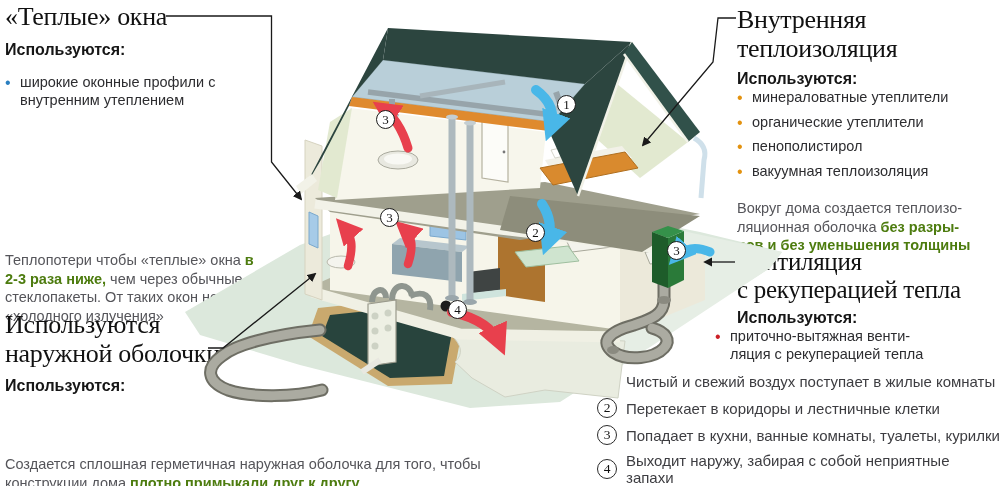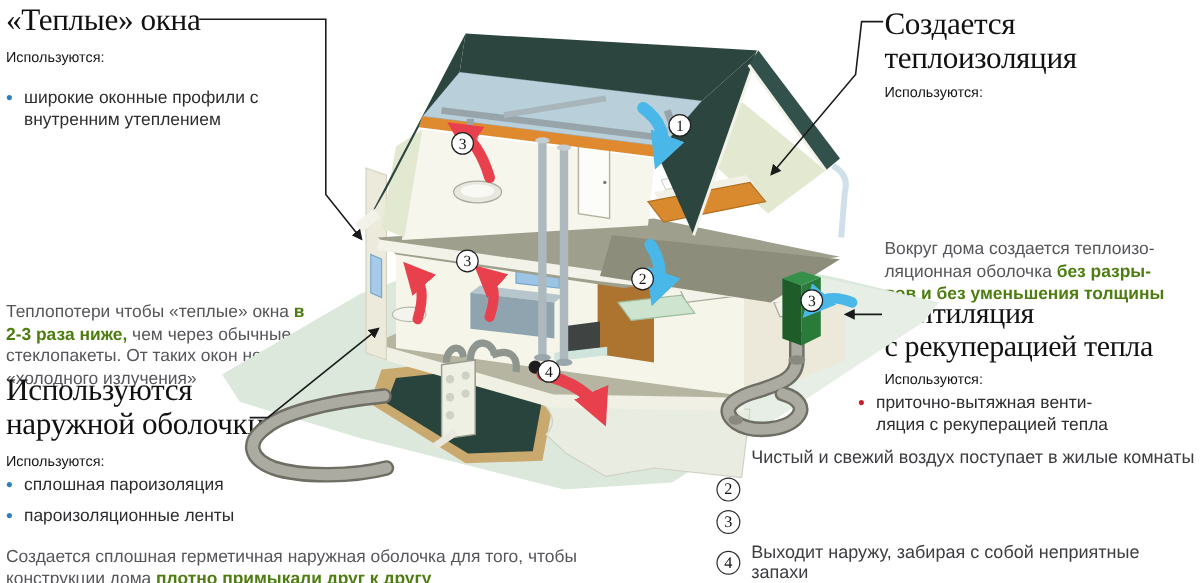--- a/index.html
+++ b/index.html
@@ -5,21 +5,21 @@
   * { margin:0; padding:0; box-sizing:border-box; }
   html,body { width:1000px; height:486px; background:#ffffff; overflow:hidden;
               font-family:"Liberation Sans", sans-serif; }
   .stage { position:relative; width:1000px; height:486px; background:#fff; }
 
   
   .abs { position:absolute; }
   .title { font-family:Liberation Serif, serif; font-size:26px; line-height:1.12;
            color:#111; white-space:pre-line; letter-spacing:-0.3px; }
   .title.small { font-size:25px; }
-  .uses { font-size:12px; font-weight:normal; color:#161616; }
+  .uses { font-size:16px; font-weight:bold; color:#161616; }
   ul.blist { list-style:none; }
   ul.blist li { position:relative; padding-left:15px; font-size:14.5px; line-height:1.22;
                 color:#2d2d30; margin-bottom:8px; white-space:normal; }
   ul.blist li.pre { white-space:pre-line; }
   ul.blist li::before { content:"\2022"; position:absolute; left:0; top:-1px; font-size:16px; }
   ul.blue li::before   { color:#2a7fc0; }
   ul.orange li::before { color:#e3920f; }
   ul.orange li { margin-bottom:7px; }
   ul.red li::before    { color:#cc2027; }
   .note { font-size:14.5px; line-height:1.27; color:#55555a; white-space:pre-line; }
@@ -185,32 +185,34 @@
   <ul class="abs blist blue" style="left:5px; top:74px; width:218px;">
     <li>широкие оконные профили с внутренним утеплением</li>
   </ul>
   <p class="abs note" style="left:5px; top:233px; width:252px;">
     <span>Теплопотери чтобы «теплые» окна </span><b>в 2-3 раза ниже,</b><span> чем через обычные стеклопакеты. От таких окон нет «холодного излучения»</span>
   </p>
 
   <div class="abs title" style="left:5px; top:310px;">Используются
 наружной оболочки</div>
   <div class="abs uses" style="left:5px; top:377px;">Используются:</div>
-  <ul class="abs blist blue" style="left:5px; top:396px; width:240px;">
-    <li>сплошная пароизоляция</li>
-    <li>пароизоляционные ленты</li>
-  </ul>
   <p class="abs note" style="left:5px; top:437px; width:580px;">
     <span>Создается сплошная герметичная наружная оболочка для того, чтобы
 конструкции дома </span><b>плотно примыкали друг к другу</b>
   </p>
 
-  <div class="abs title" style="left:737px; top:5px;">Создается
+  <div class="abs title" style="left:737px; top:5px;">Внутренняя
 теплоизоляция</div>
   <div class="abs uses" style="left:737px; top:70px;">Используются:</div>
+  <ul class="abs blist orange" style="left:737px; top:89px; width:256px;">
+    <li>минераловатные утеплители</li>
+    <li>органические утеплители</li>
+    <li>пенополистирол</li>
+    <li>вакуумная теплоизоляция</li>
+  </ul>
   <p class="abs note" style="left:737px; top:181px; width:258px;">
     <span>Вокруг дома создается теплоизо-
 ляционная оболочка </span><b>без разры-
 вов и без уменьшения толщины</b>
   </p>
 
   <div class="abs title small" style="left:737px; top:248px;">Вентиляция
 с рекуперацией тепла</div>
   <div class="abs uses" style="left:737px; top:309px;">Используются:</div>
   <ul class="abs blist red" style="left:715px; top:328px; width:256px;">
@@ -218,23 +220,25 @@
 ляция с рекуперацией тепла</li>
   </ul>
 
   <div class="abs legend" style="left:597px; top:371px;">
     <div class="lrow">
       <span class="lnum">1</span>
       <span class="ltext">Чистый и свежий воздух поступает в жилые комнаты</span>
     </div>
     <div class="lrow">
       <span class="lnum">2</span>
+      <span class="ltext">Перетекает в коридоры и лестничные клетки</span>
     </div>
     <div class="lrow">
       <span class="lnum">3</span>
+      <span class="ltext">Попадает в кухни, ванные комнаты, туалеты, курилки</span>
     </div>
     <div class="lrow">
       <span class="lnum">4</span>
       <span class="ltext">Выходит наружу, забирая с собой неприятные запахи</span>
     </div>
   </div>
 
 </div>
 
 </body></html>

